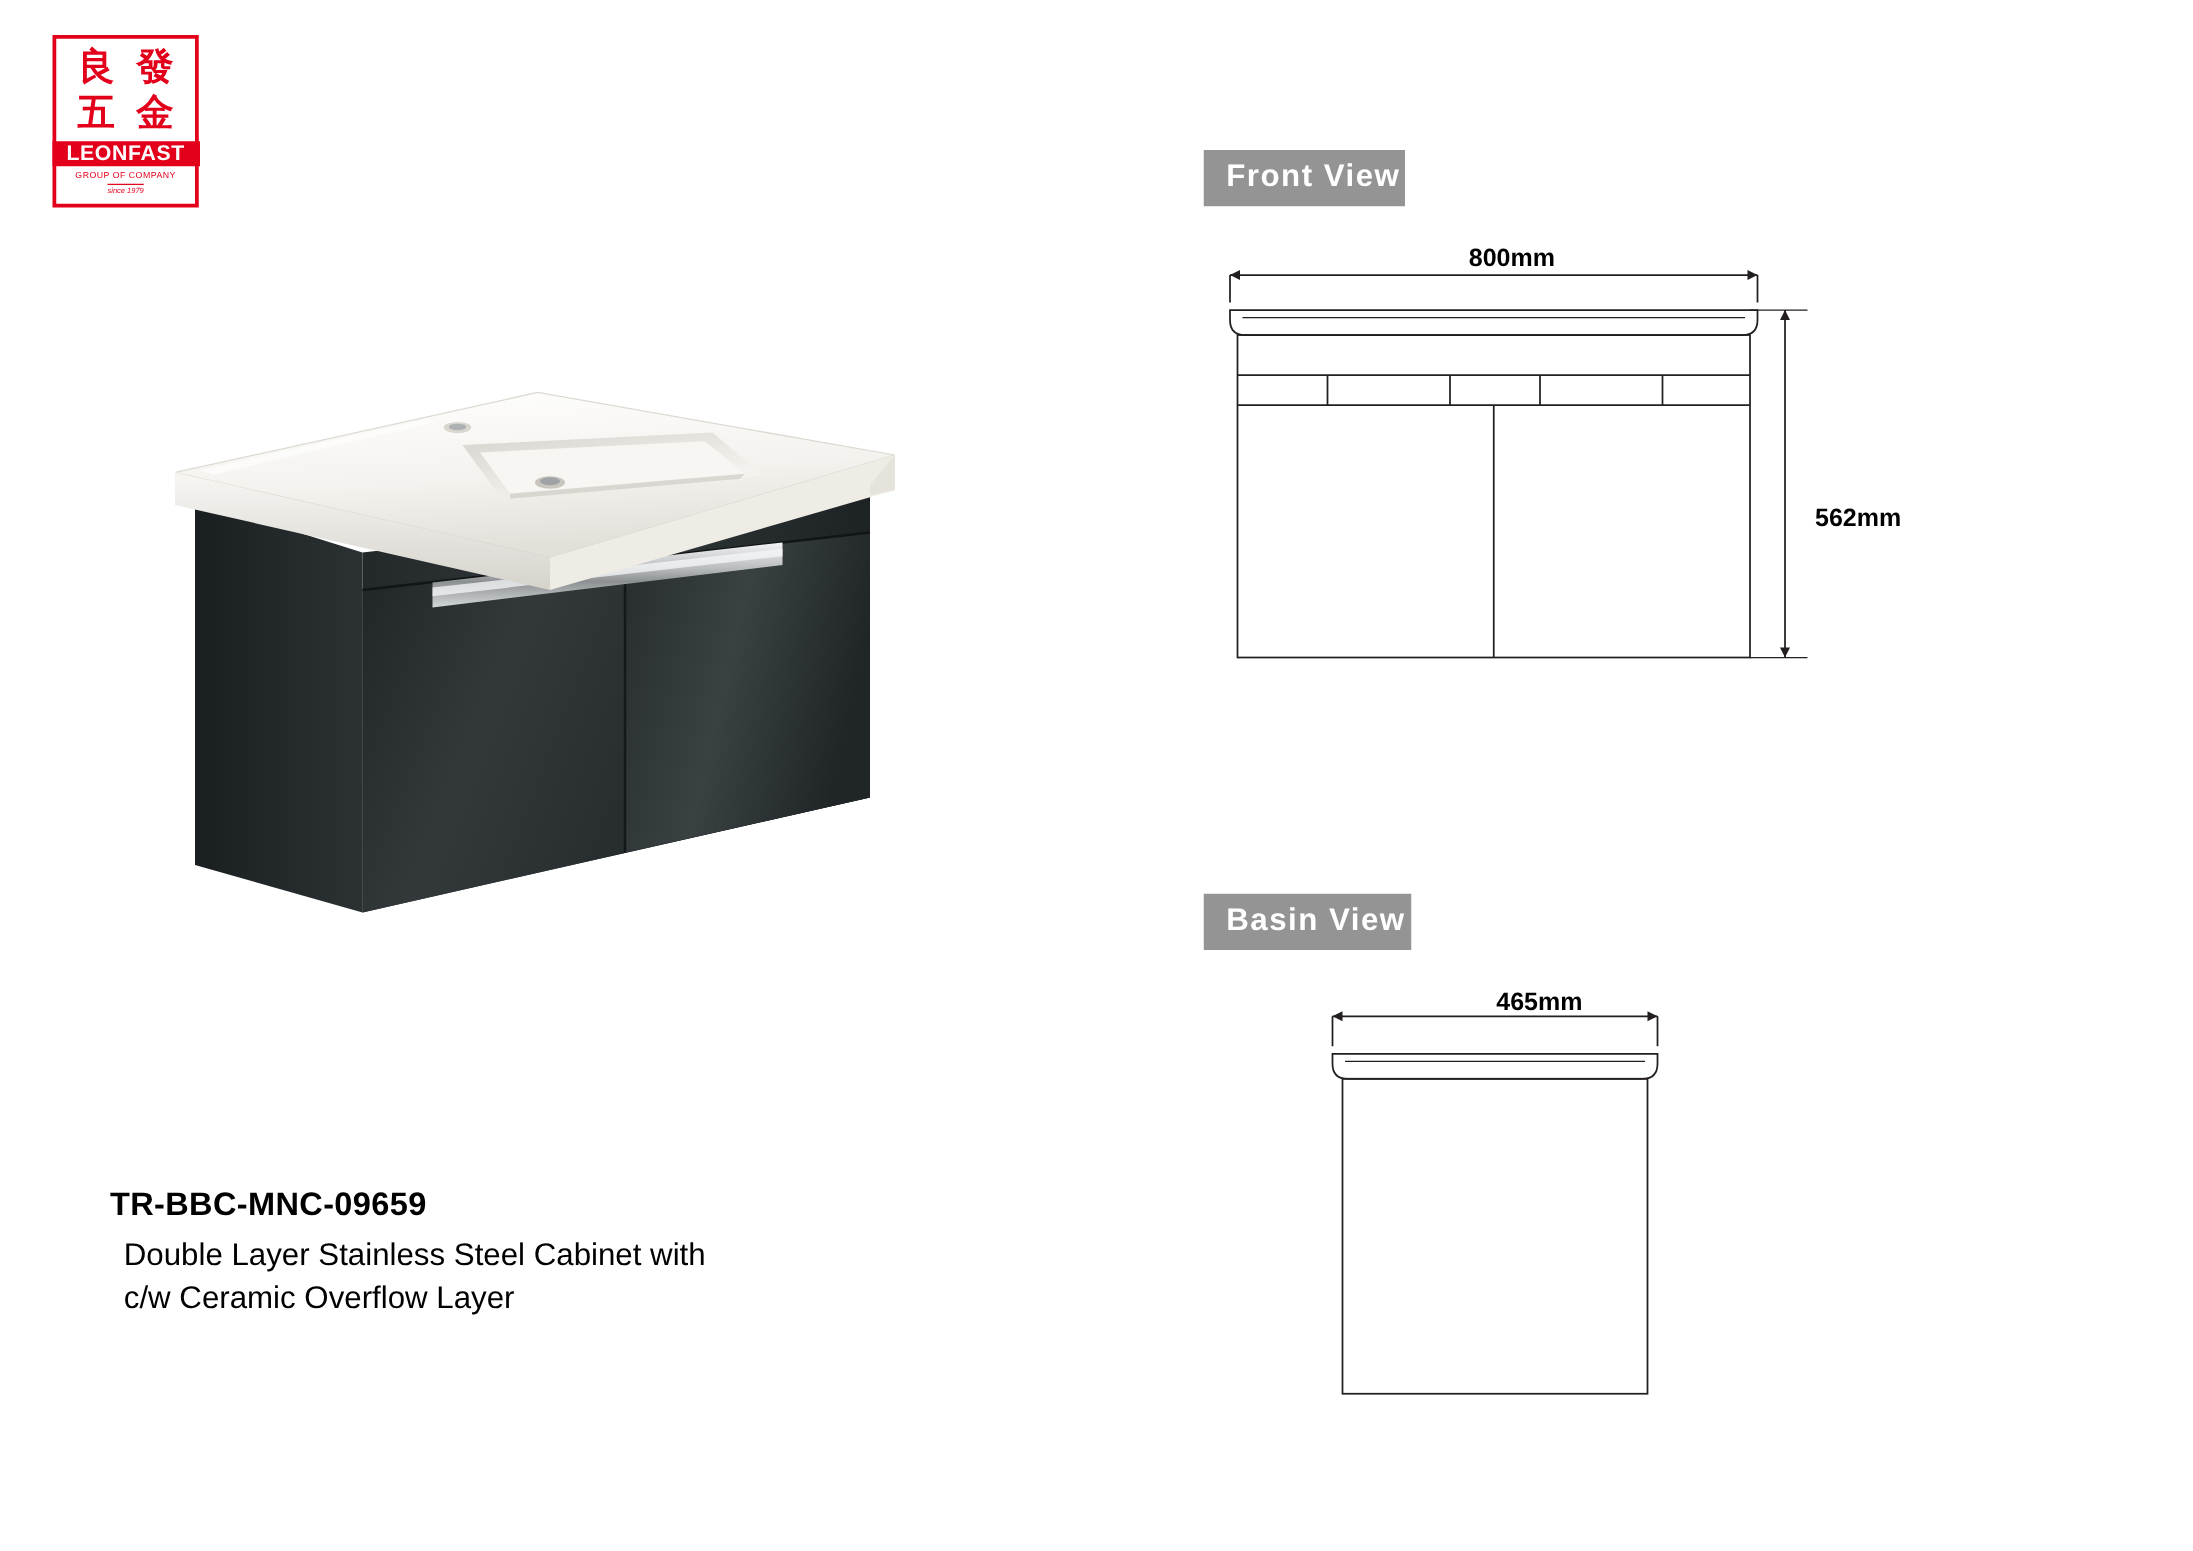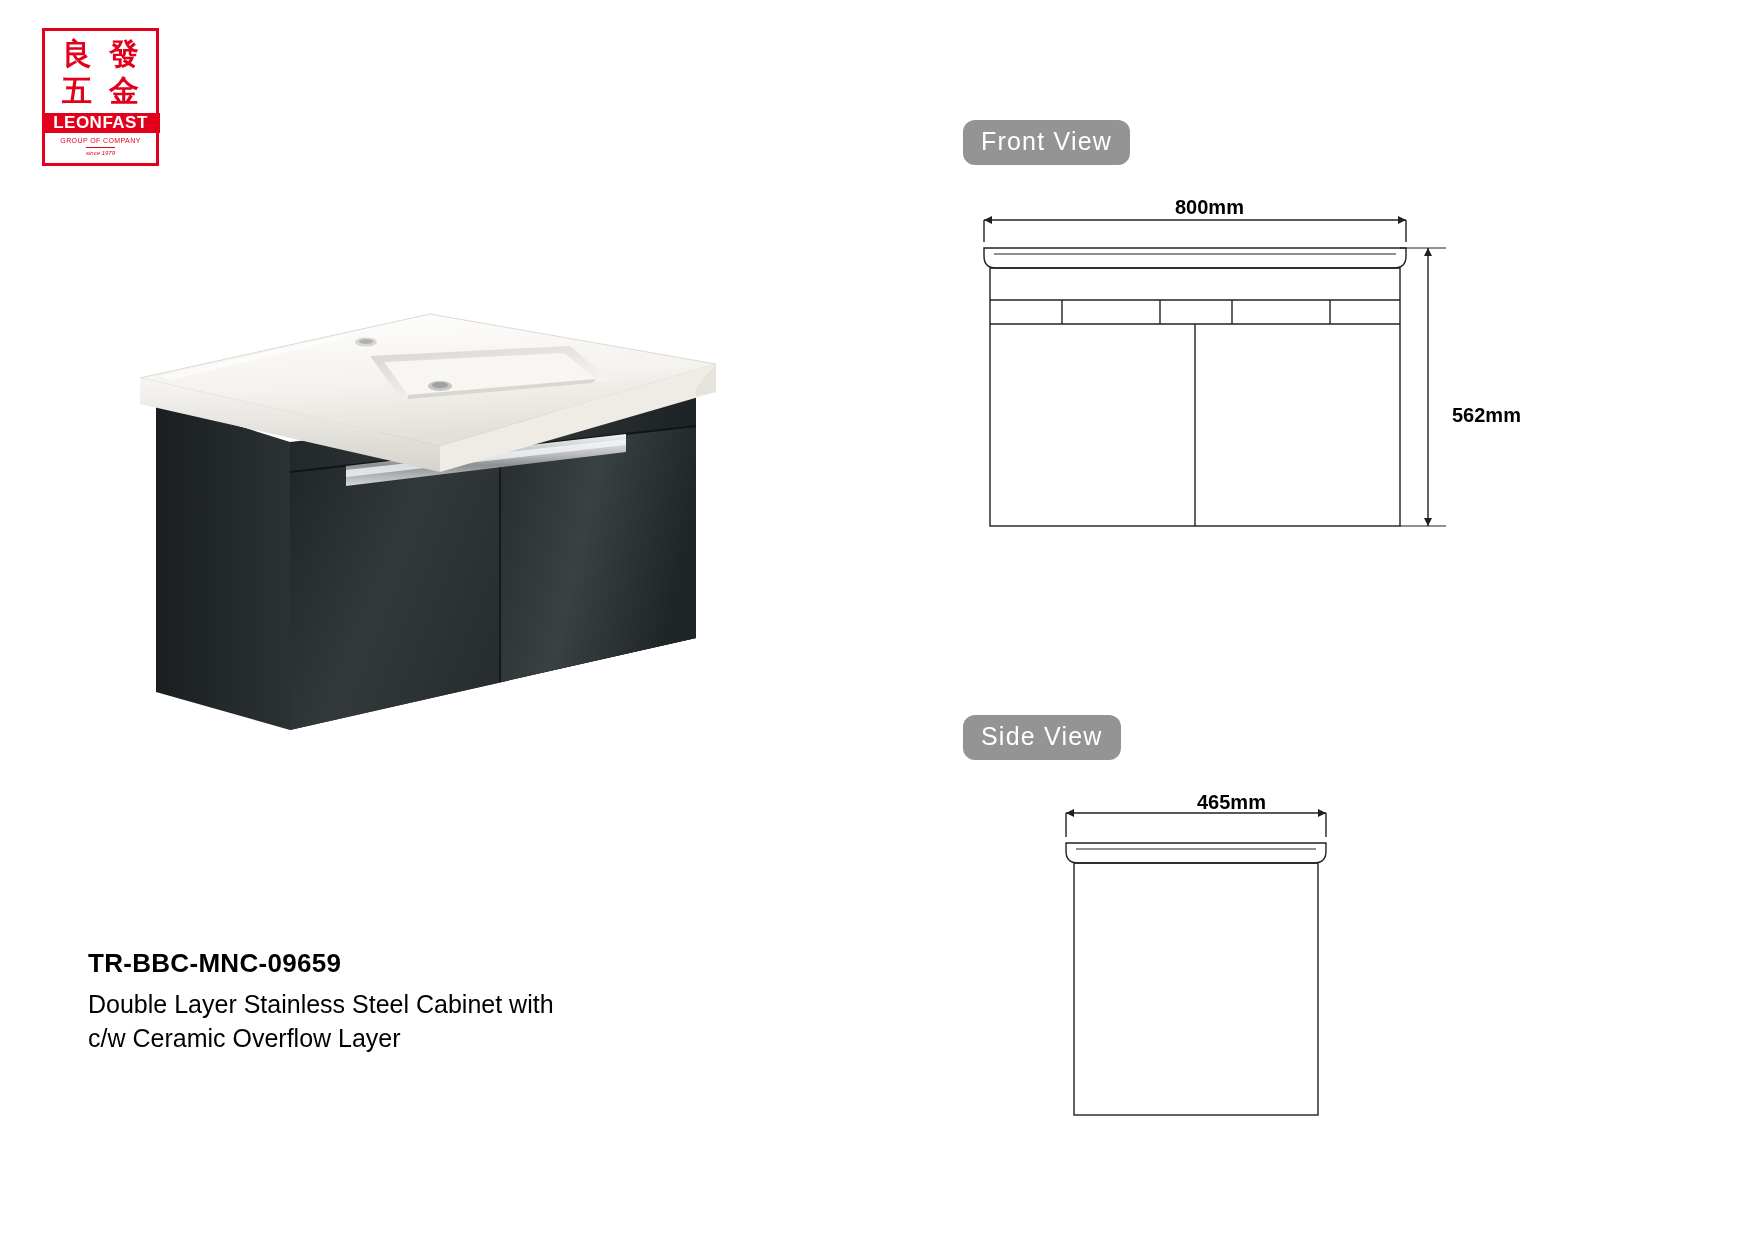--- a/index.html
+++ b/index.html
@@ -83,25 +83,24 @@
     width: 580px;
     height: 440px;
   }
 
   
   .view-label {
     position: absolute;
     background: #949494;
     color: #ffffff;
     font-size: 25px;
-    font-weight: 400;
+    font-weight: 700;
     letter-spacing: 1.2px;
-    padding: 7px 18px 9px 18px;
-    font-family: "Liberation Sans", sans-serif;
-    border-radius: 12px;
+    padding: 7px 4px 9px 18px;
+    font-family: "Liberation Sans", sans-serif;
   }
   #front-view-label { left: 963px; top: 120px; }
   #side-view-label  { left: 963px; top: 715px; }
 
   
   .drawing { position: absolute; }
   #front-drawing { left: 960px; top: 190px; width: 560px; height: 420px; }
   #side-drawing  { left: 1040px; top: 785px; width: 400px; height: 390px; }
 
   .dim-text {
@@ -129,20 +128,21 @@
     font-weight: 700;
     letter-spacing: .3px;
     margin-bottom: 8px;
     font-family: "Liberation Sans", sans-serif;
   }
   .caption .desc-line {
     font-size: 25px;
     line-height: 34px;
     font-family: "Liberation Sans", sans-serif;
     font-weight: 300;
+    margin-left: 11px;
   }
 </style>
 </head>
 <body>
 
 <div class="logo">
   <div class="logo-chars">
     <span>良</span>
     <span>發</span>
     <span>五</span>
@@ -266,21 +266,21 @@
       <polyline points="464,66 468,58 472,66" fill="#231f20" stroke="none"></polyline>
       <polyline points="464,328 468,336 472,328" fill="#231f20" stroke="none"></polyline>
       <line x1="440" y1="58" x2="486" y2="58" stroke-width="1"></line>
       <line x1="440" y1="336" x2="486" y2="336" stroke-width="1"></line>
     </g>
   </svg>
 </div>
 <div class="dim-text" id="front-width-text">800mm</div>
 <div class="dim-text" id="front-height-text">562mm</div>
 
-<div class="view-label" id="side-view-label">Side View</div>
+<div class="view-label" id="side-view-label">Basin View</div>
 
 <div class="drawing" id="side-drawing">
   <svg width="400" height="390" viewBox="0 0 400 390" xmlns="http://www.w3.org/2000/svg">
     <g fill="none" stroke="#231f20" stroke-width="1.4">
 
       <line x1="26" y1="28" x2="286" y2="28"></line>
       <polyline points="34,24 26,28 34,32" fill="#231f20" stroke="none"></polyline>
       <polyline points="278,24 286,28 278,32" fill="#231f20" stroke="none"></polyline>
       <line x1="26" y1="28" x2="26" y2="52"></line>
       <line x1="286" y1="28" x2="286" y2="52"></line>

